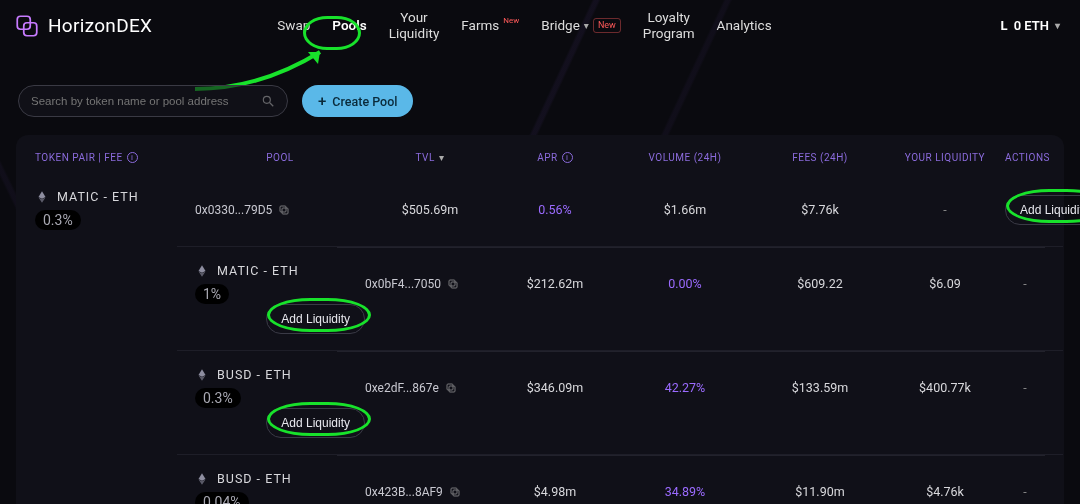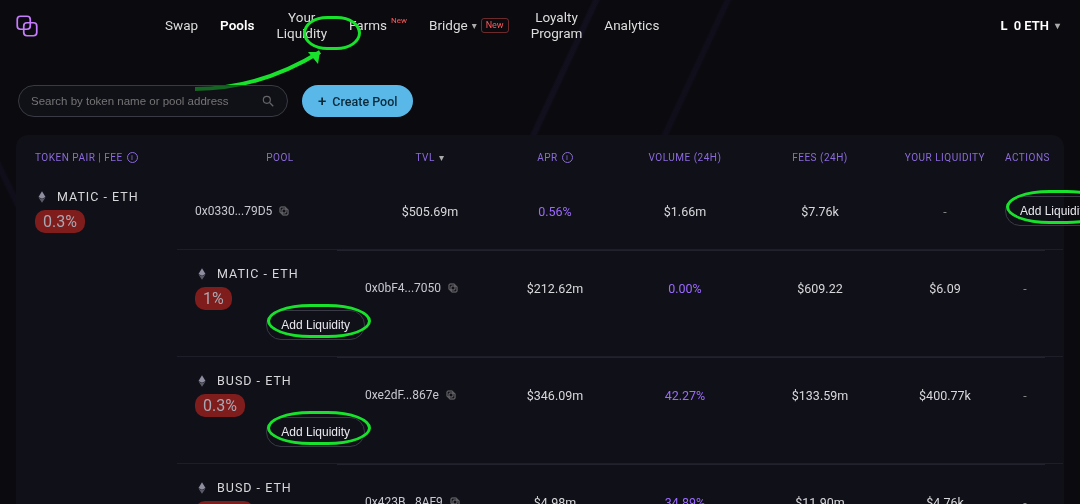--- a/index.html
+++ b/index.html
@@ -96,21 +96,21 @@
     grid-template-columns: 170px 130px 120px 140px 130px 120px 1fr;
   }
   
   .row { position:relative; }
   .row:not(:first-of-type)::before {
     content:""; position:absolute; left:160px; right:18px; top:0; height:1px; background:#22222c;
   }
   .pair-cell { display:flex; flex-direction:column; gap:6px;justify-content:center; }
   .pair-top { display:flex; align-items:center; gap:8px; letter-spacing:1px; font-size:12.5px; }
   .coin-icon { width:14px; height:14px; color:#8e8ea0; }
-  .fee-pill { font-size:16px; background:#7f1d1d; color:#a8a8b2; padding:2px 8px; border-radius:10px; width:max-content; }
+  .fee-pill { font-size:14px; background:#000000; color:#a8a8b2; padding:2px 8px; border-radius:10px; width:max-content; }
   .pool-cell { display:flex; align-items:center; gap:6px; color:#c8c8d0; font-size:12px; }
   .copy-icon { width:12px; height:12px; opacity:.6; cursor:pointer; }
   .num { text-align:center; }
   .apr { color:#9b6bff; text-align:center; }
   .yl { text-align:center; color:#888; }
   .actions { display:flex; justify-content:flex-end; position:relative; }
   .add-btn {
     border:1px solid #3a3a46; background:transparent; color:#e8e8ee;
     padding:7px 14px; border-radius:18px; font-size:12px; cursor:pointer; white-space:nowrap;
   }
@@ -123,20 +123,21 @@
 <body>
 
 <div class="bg-lines"></div>
 
 <div class="nav">
   <div class="logo">
     <svg viewBox="0 0 24 24" fill="none" stroke="#c77bff" stroke-width="1.6">
       <rect x="3" y="3" width="12" height="12" rx="3"></rect>
       <rect x="9" y="9" width="12" height="12" rx="3"></rect>
     </svg>
+    <span>HorizonDEX</span>
   </div>
 
   <div class="nav-items">
     <div class="nav-item">Swap</div>
     <div class="nav-item" id="nav-pools" style="font-weight:600;color:#fff;">Pools</div>
     <div class="nav-item">
       <span class="two">Your</span>
       <span class="two">Liquidity</span>
     </div>
     <div class="nav-item farm">

